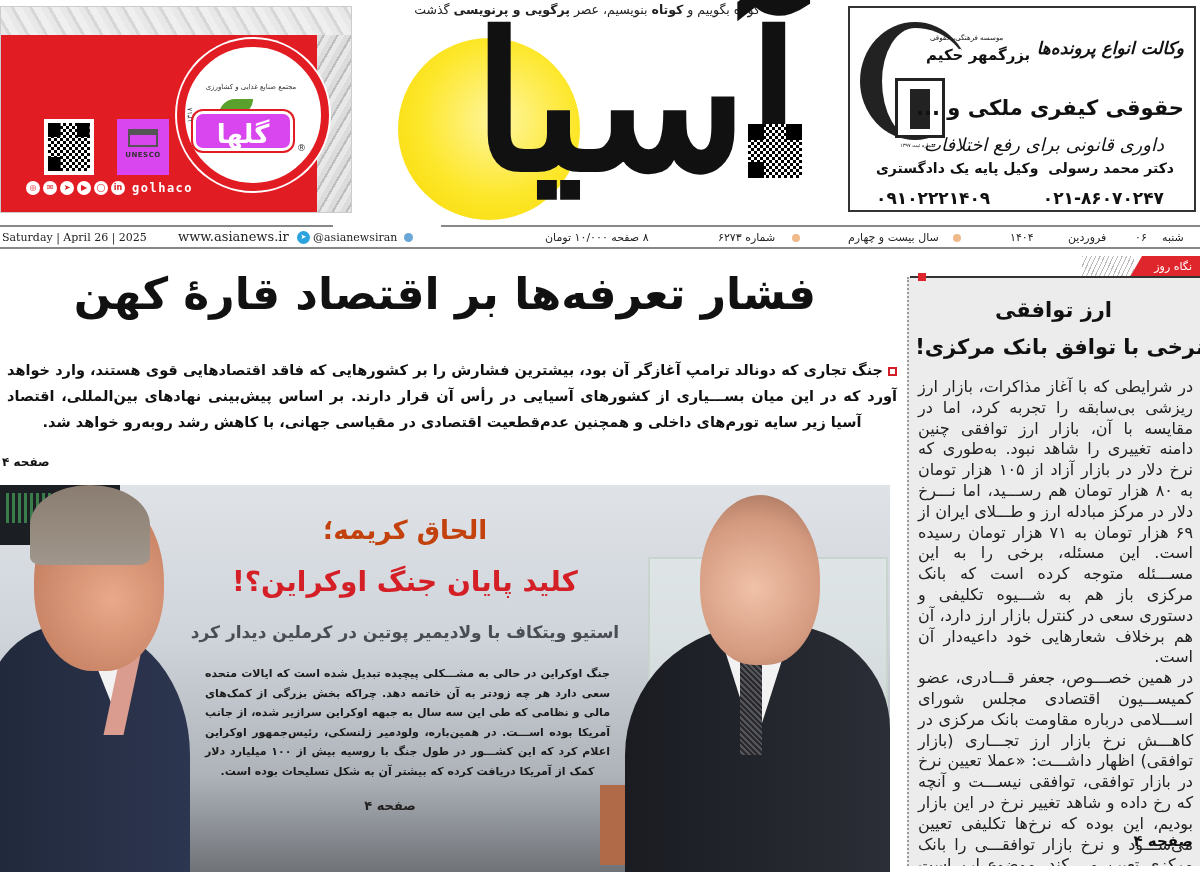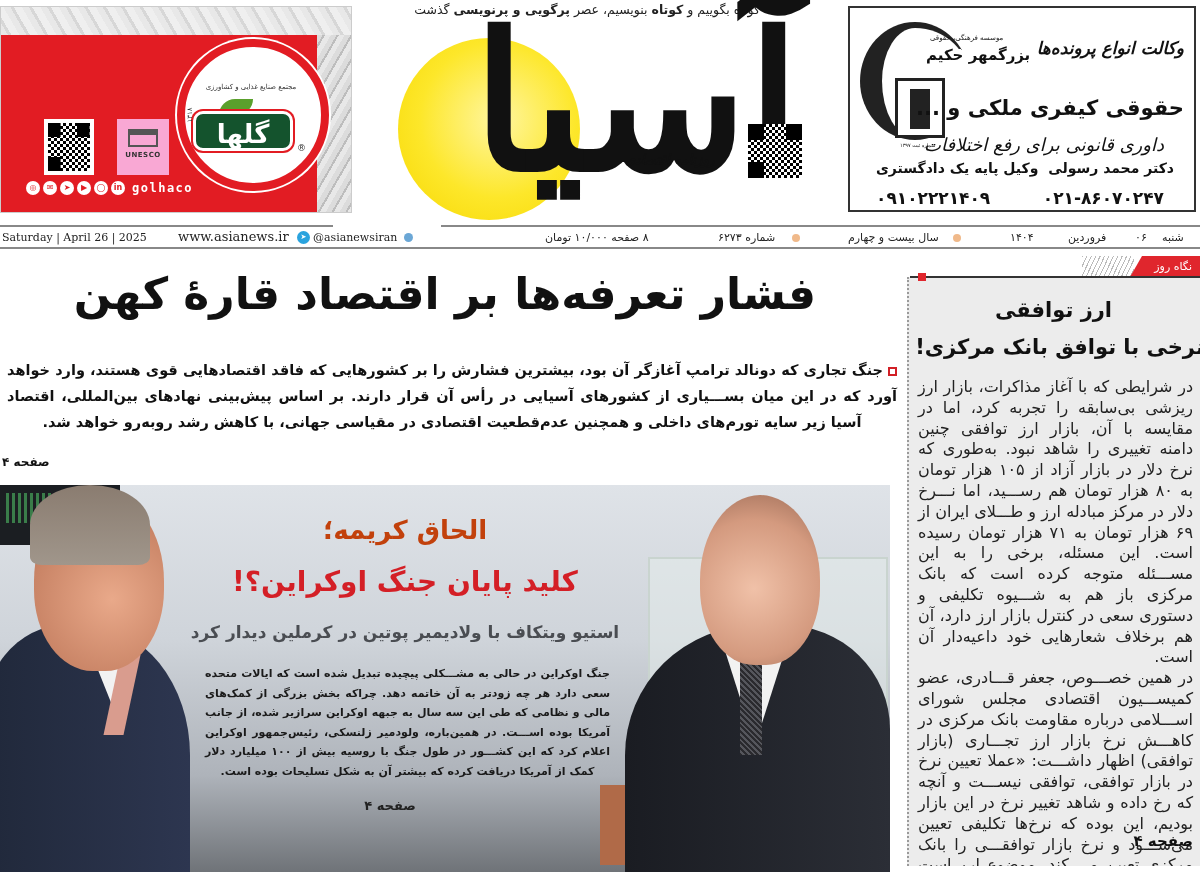--- a/index.html
+++ b/index.html
@@ -20,26 +20,26 @@
     background: repeating-linear-gradient(120deg,#dcdcdc 0 5px,#bdbdbd 5px 7px,#e8e8e8 7px 12px); }
   .ad-left .circle { position: absolute; left: 176px; top: 32px; width: 152px; height: 152px; border-radius: 50%;
     background: #fff; border: 8px solid #e21c23; box-shadow: 0 0 0 2px #fff; }
   .ad-left .slogan { position: absolute; left: 18px; top: 42px; width: 170px; text-align: center;
     color: #fff; font-weight: bold; font-size: 12.5px; direction: rtl; text-shadow: 1px 1px 0 #7a0000; }
   .ad-left .brand-sub { position: absolute; left: 190px; top: 76px; width: 120px; text-align: center;
     font-size: 7px; color: #333; direction: rtl; }
   .ad-left .brand-leaf { position: absolute; left: 218px; top: 92px; width: 34px; height: 16px;
     background: #5aa02c; border-radius: 16px 0 16px 0; }
   .ad-left .brand-logo { position: absolute; left: 192px; top: 104px; width: 100px; height: 40px;
-    background: #14532d; border-radius: 10px; color: #fff; font-weight: bold; font-size: 26px;
+    background: #d946ef; border-radius: 10px; color: #fff; font-weight: bold; font-size: 26px;
     text-align: center; line-height: 40px; direction: rtl; border: 3px solid #fff; box-shadow: 0 0 0 2px #e21c23; }
   .ad-left .brand-year { position: absolute; left: 181px; top: 104px; font-size: 7px; color:#333; transform: rotate(-90deg); }
   .ad-left .brand-reg { position: absolute; left: 296px; top: 136px; font-size: 9px; color:#333; }
   .ad-left .qr-box { position: absolute; left: 43px; top: 112px; width: 50px; height: 56px; background: #fff; padding: 4px; }
-  .ad-left .unesco-box { position: absolute; left: 116px; top: 112px; width: 52px; height: 56px; background: #f9a8d4;
+  .ad-left .unesco-box { position: absolute; left: 116px; top: 112px; width: 52px; height: 56px; background: #d946ef;
     font-size: 7px; text-align: center; color: #333; padding-top: 10px; font-weight: bold; letter-spacing: 0.5px; }
   .ad-left .unesco-temple { display: block; width: 30px; height: 18px; margin: 0 auto 4px;
     border: 2px solid #555; border-top: 6px solid #555; }
   .ad-left .socials { position: absolute; left: 25px; top: 174px; display: flex; gap: 3px; align-items: center; }
   .ad-left .soc { width: 14px; height: 14px; border-radius: 50%; background: #fff; color: #e21c23; font-size: 8px;
     text-align: center; line-height: 14px; font-weight: bold; }
   .ad-left .handle { color: #fff; font-weight: bold; font-size: 12px; margin-left: 4px; letter-spacing: 1.5px;
     font-family: "DejaVu Sans Mono", monospace; }
 
   .qr { width: 100%; height: 100%;

